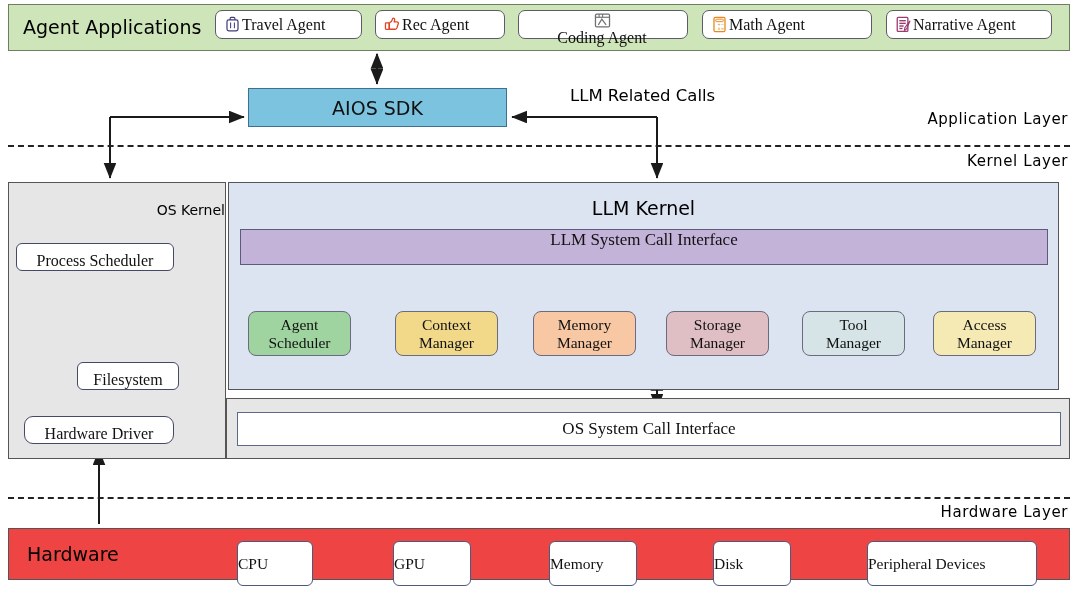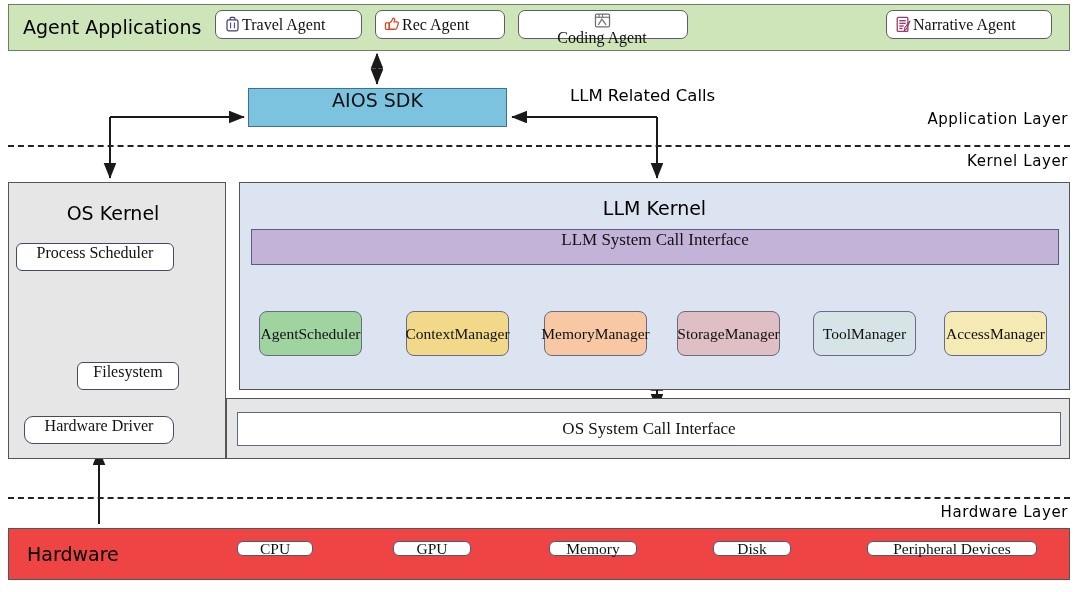--- a/index.html
+++ b/index.html
@@ -61,59 +61,59 @@
     font-size: 16px; color: #111; white-space: nowrap;
     line-height: 1;
   }
   .chip-ico { width: 19px; height: 19px; flex: 0 0 19px; display:block; }
 
   
   #aios-sdk {
     left: 248px; top: 88px; width: 259px; height: 39px;
     background: #7cc3e0;
     border: 1.6px solid #3f6f91;
-    display: flex; align-items: flex-start; justify-content: center;
+    display: flex; align-items: center; justify-content: center;
   }
   #aios-sdk-label {
     font-family: "DejaVu Sans", sans-serif;
     font-size: 19px; color: #111;
   }
   .call-label {
     position: absolute;
     font-family: "DejaVu Sans", sans-serif;
     font-size: 16.5px; color: #000; white-space: nowrap;
   }
 
   
   #os-kernel {
     left: 8px; top: 182px; width: 218px; height: 277px;
     background: #e6e6e6;
     border: 1.6px solid #555;
   }
   #os-kernel-title {
-    position: absolute; left: 0; right: 8px; top: 19px;
-    text-align: center;
-    font-family: "DejaVu Sans", sans-serif;
-    font-size: 19px; color: #000;
+    position: absolute; left: 0; right: 0; top: 19px;
+    text-align: right;
+    font-family: "DejaVu Sans", sans-serif;
+    font-size: 14px; color: #000;
   }
   .oskbox {
     position: absolute; height: 28px;
     background: #ffffff;
     border: 1.5px solid #444a66;
     border-radius: 6px;
-    display: flex; align-items: flex-start; justify-content: center;
+    display: flex; align-items: flex-end; justify-content: center;
   }
   .oskbox span {
     font-family: "Liberation Serif", serif;
     font-size: 16px; color: #111; white-space: nowrap;
   }
 
   
   #llm-kernel {
-    left: 239px; top: 182px; width: 831px; height: 208px;
+    left: 228px; top: 182px; width: 831px; height: 208px;
     background: #dce4f2;
     border: 1.6px solid #555;
   }
   #llm-kernel-title {
     position: absolute; left: 0; right: 0; top: 14px;
     text-align: center;
     font-family: "DejaVu Sans", sans-serif;
     font-size: 19px; color: #000;
   }
   #llm-syscall {
@@ -123,21 +123,21 @@
     display: flex; align-items: flex-start; justify-content: center;
   }
   #llm-syscall span {
     font-family: "Liberation Serif", serif;
     font-size: 17px; color: #111;
   }
   .mgr {
     position: absolute; top: 128px; width: 103px; height: 45px;
     border: 1.4px solid #6a6a80;
     border-radius: 8px;
-    display: flex; 
+    display: flex; flex-direction: column;
     align-items: center; justify-content: center;
     line-height: 1.12;
     text-align: center;
   }
   .mgr span {
     font-family: "Liberation Serif", serif;
     font-size: 15.5px; color: #111; white-space: nowrap;
   }
 
   
@@ -162,25 +162,25 @@
     left: 8px; top: 528px; width: 1062px; height: 52px;
     background: #ef4444;
     border: 1.6px solid #555;
   }
   #hardware-title {
     position: absolute; left: 18px; top: 14px;
     font-family: "DejaVu Sans", sans-serif;
     font-size: 19px; color: #000;
   }
   .hwchip {
-    position: absolute; top: 12px; height: 15px;
+    position: absolute; top: 12px; height: 45px;
     background: #ffffff;
     border: 1.4px solid #4a5a7a;
     border-radius: 6px;
-    display: flex; align-items: center; justify-content: center;
+    display: flex; align-items: center; justify-content: flex-start;
   }
   .hwchip span {
     font-family: "Liberation Serif", serif;
     font-size: 15.5px; color: #111; white-space: nowrap;
   }
 
   svg.wire { position: absolute; left: 0; top: 0; width: 1080px; height: 592px; pointer-events: none; }
 </style>
 </head>
 <body>
@@ -258,20 +258,33 @@
         <rect x="2.6" y="3.2" width="14.8" height="13.6" rx="1.2" fill="none" stroke="#707070" stroke-width="1.35"></rect>
         <line x1="2.6" y1="6.6" x2="17.4" y2="6.6" stroke="#707070" stroke-width="1.2"></line>
         <line x1="6.4" y1="3.2" x2="6.4" y2="6.6" stroke="#707070" stroke-width="1.1"></line>
         <line x1="10.1" y1="3.2" x2="10.1" y2="6.6" stroke="#707070" stroke-width="1.1"></line>
         <path d="M5.6 14.6 L9.3 8.6 L13.8 14.6" fill="none" stroke="#707070" stroke-width="1.25"></path>
       </svg>
     </span>
     <span class="chip-label">Coding Agent</span>
   </div>
 
+  <div class="agent-chip" style="left:702px;width:170px;">
+    <span class="chip-ico">
+      <svg viewBox="0 0 20 20" width="19" height="19">
+        <rect x="4.2" y="2.6" width="11.6" height="14.8" rx="1.4" fill="none" stroke="#e8881f" stroke-width="1.35"></rect>
+        <rect x="6.1" y="4.4" width="7.8" height="2.6" rx="0.5" fill="none" stroke="#e8881f" stroke-width="1"></rect>
+        <text x="7.6" y="11.4" font-size="4.4" fill="#e8881f" font-family="DejaVu Sans, sans-serif">+</text>
+        <text x="11.3" y="11.4" font-size="4.4" fill="#e8881f" font-family="DejaVu Sans, sans-serif">−</text>
+        <text x="7.6" y="15.6" font-size="4.4" fill="#e8881f" font-family="DejaVu Sans, sans-serif">×</text>
+        <text x="11.3" y="15.6" font-size="4.4" fill="#e8881f" font-family="DejaVu Sans, sans-serif">=</text>
+      </svg>
+    </span>
+    <span class="chip-label">Math Agent</span>
+  </div>
 
   <div class="agent-chip" style="left:886px;width:166px;">
     <span class="chip-ico">
       <svg viewBox="0 0 20 20" width="19" height="19">
         <rect x="3.4" y="2.6" width="11.2" height="14.6" rx="1" fill="none" stroke="#9c3a6e" stroke-width="1.35"></rect>
         <line x1="5.6" y1="6.0" x2="12.4" y2="6.0" stroke="#9c3a6e" stroke-width="1.5"></line>
         <line x1="5.6" y1="8.8" x2="12.4" y2="8.8" stroke="#9c3a6e" stroke-width="1.5"></line>
         <line x1="5.6" y1="11.6" x2="10.2" y2="11.6" stroke="#9c3a6e" stroke-width="1.5"></line>
         <line x1="5.6" y1="14.2" x2="9.0" y2="14.2" stroke="#9c3a6e" stroke-width="1.5"></line>
         <path d="M16.9 6.2 L11.4 13.4 L11.0 16.2 L13.2 14.6 Z" fill="none" stroke="#9c3a6e" stroke-width="1.2"></path>

